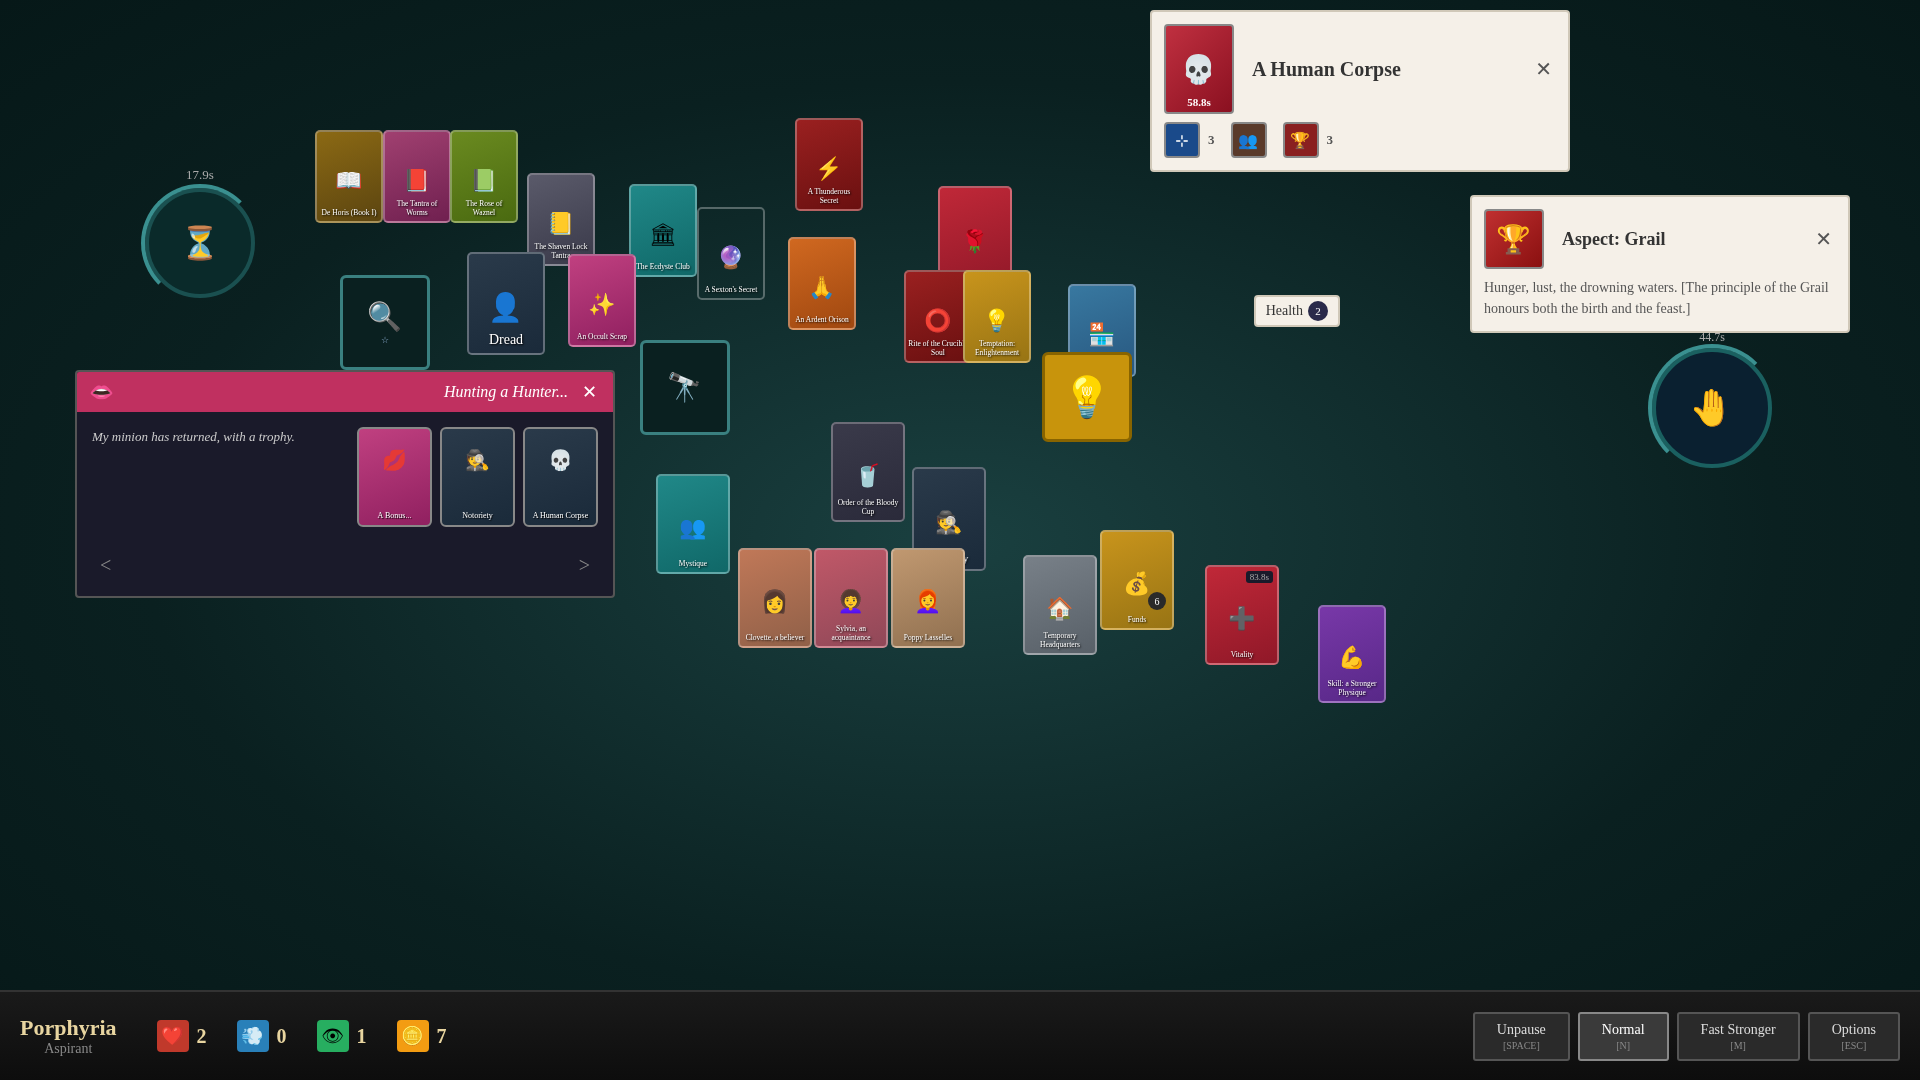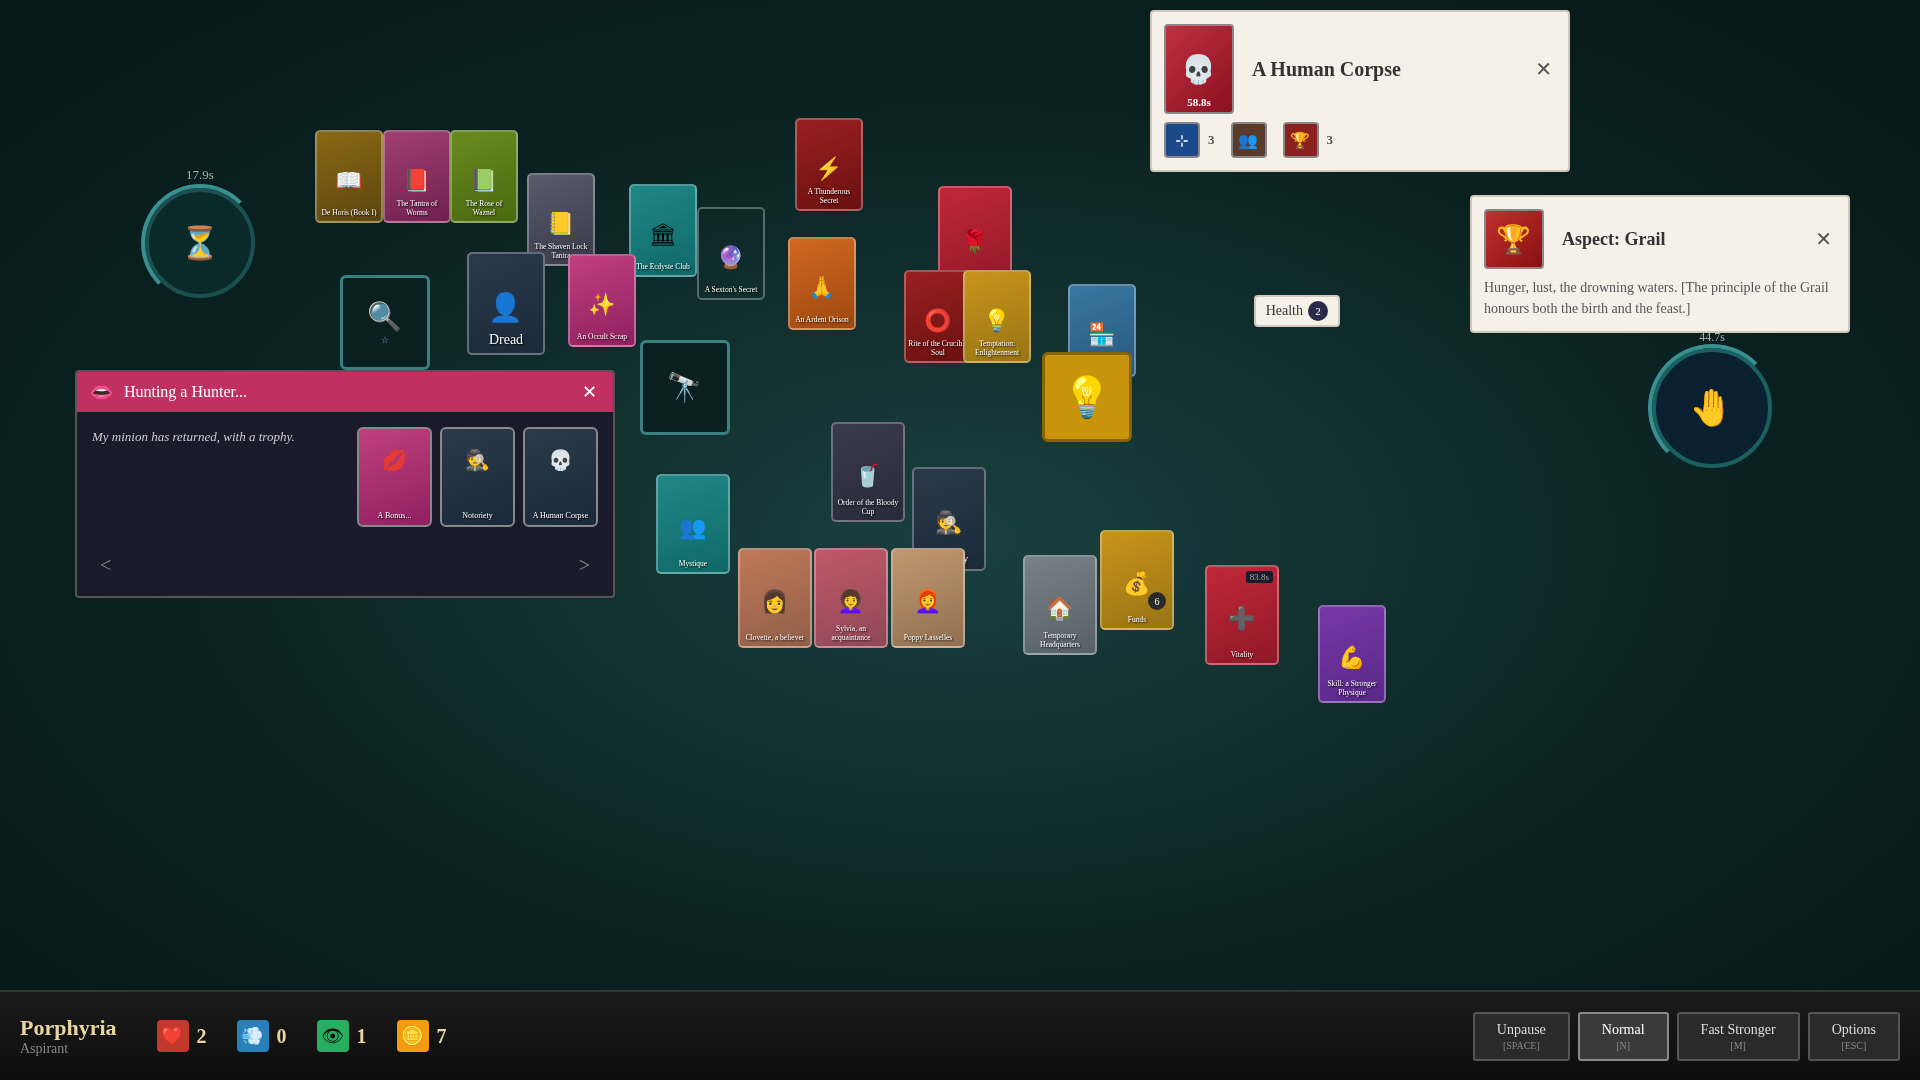--- a/index.html
+++ b/index.html
@@ -43,20 +43,21 @@
 
     #player-name {
       color: #e8d5a0;
       font-size: 22px;
       font-weight: bold;
     }
 
     #player-title {
       color: #888;
       font-size: 14px;
+      text-align: center;
     }
 
     #stats-bar {
       display: flex;
       gap: 30px;
       align-items: center;
       flex: 1;
     }
 
     .stat-item {
@@ -140,21 +141,23 @@
     }
 
     #hunting-header .icon {
       font-size: 20px;
       color: #fff;
     }
 
     #hunting-title {
       color: #fff;
       font-size: 16px;
+      font-style: italic;
       flex: 1;
+      text-align: right;
     }
 
     #hunting-close {
       color: #fff;
       font-size: 18px;
       cursor: pointer;
       padding: 0 4px;
     }
 
     #hunting-body {

